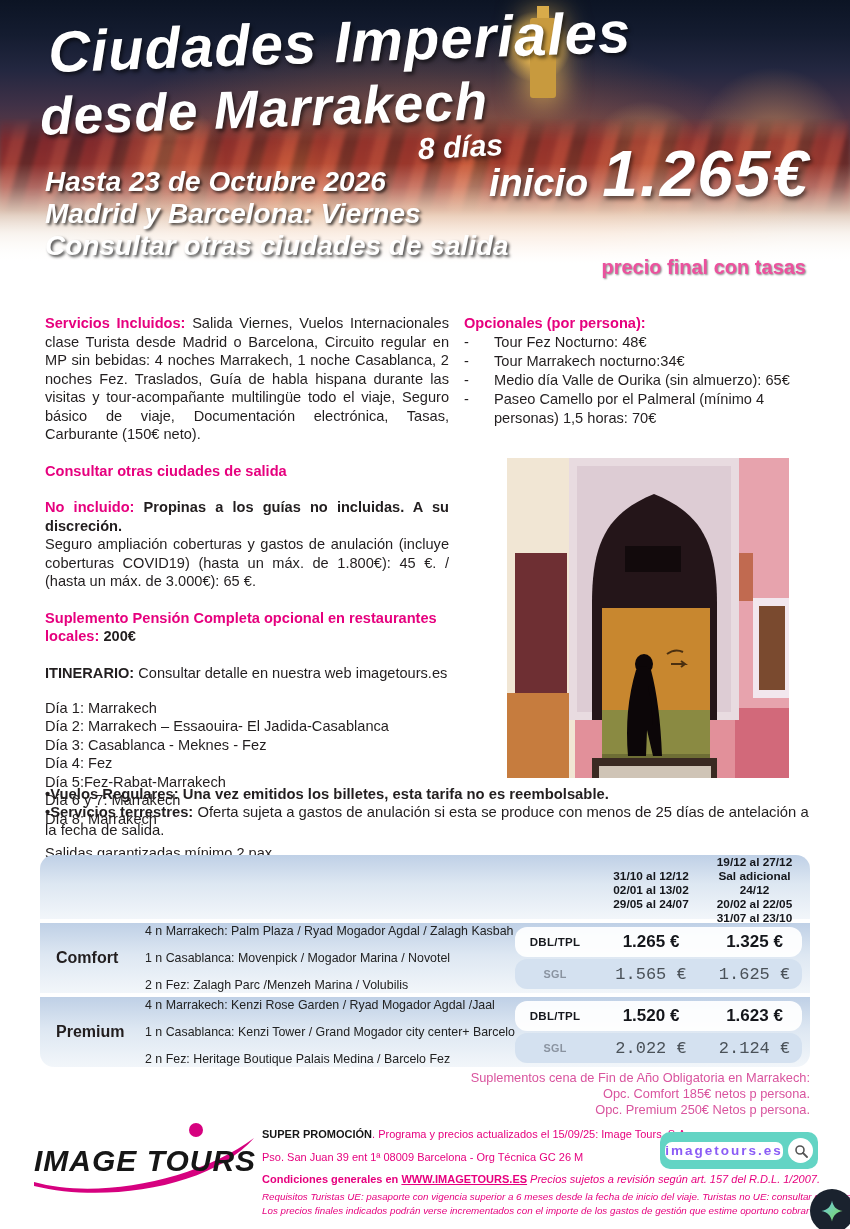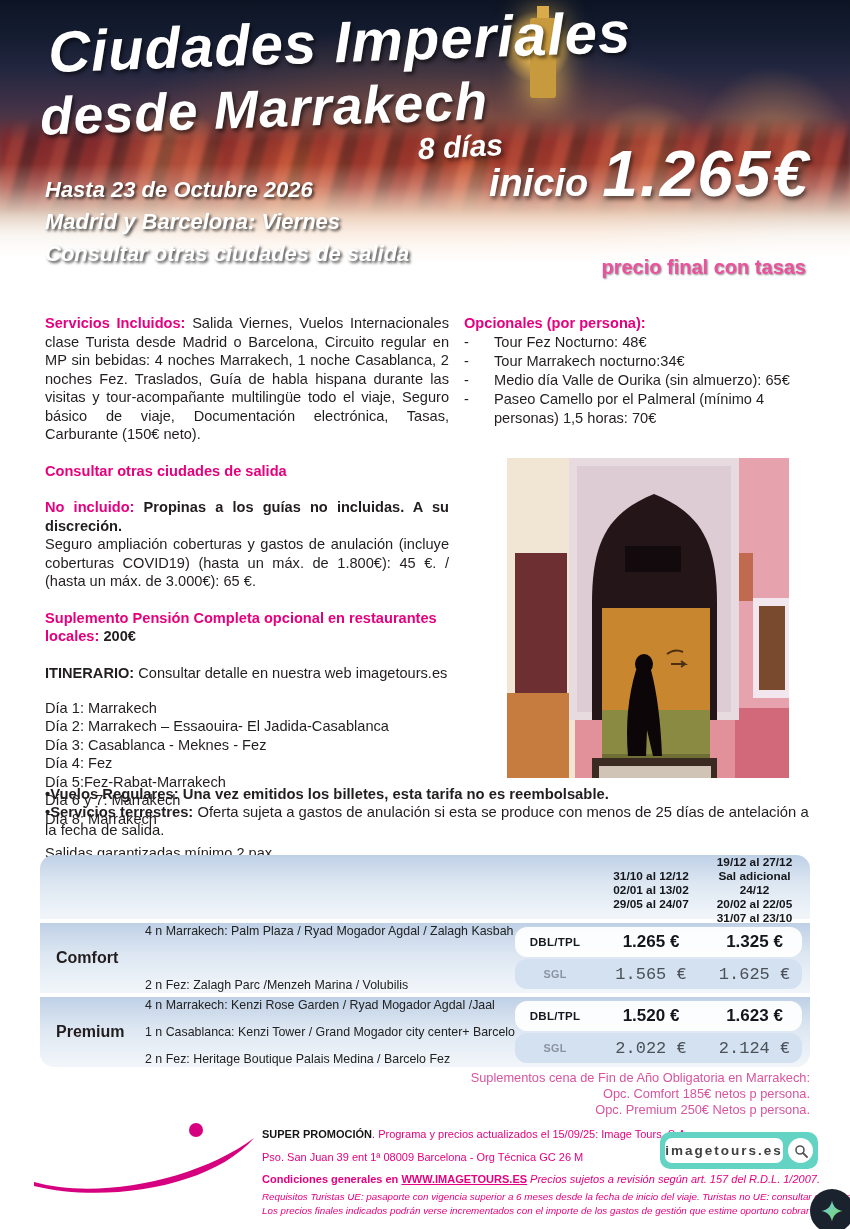--- a/index.html
+++ b/index.html
@@ -24,21 +24,21 @@
   .hero-tents{position:absolute;left:0;right:0;top:40%;height:34%;
     background:repeating-linear-gradient(105deg, rgba(150,25,25,.55) 0 16px, rgba(195,50,38,.5) 16px 30px, rgba(80,8,10,.5) 30px 44px);
     -webkit-mask-image:linear-gradient(180deg,transparent 0,#000 25%,#000 70%,transparent 100%);
     mask-image:linear-gradient(180deg,transparent 0,#000 25%,#000 70%,transparent 100%);
     filter:blur(2px);}
   .hero-fade{position:absolute;inset:0;background:linear-gradient(180deg,rgba(255,255,255,0) 56%,rgba(255,255,255,.55) 74%,#fff 90%);}
   .script{font-style:italic;font-weight:bold;color:#fff;text-shadow:2px 3px 4px rgba(0,0,0,.55);}
   .hero-title1{position:absolute;left:48px;top:8px;font-size:58px;letter-spacing:1px;transform:rotate(-2deg);}
   .hero-title2{position:absolute;left:40px;top:78px;font-size:53px;letter-spacing:1px;transform:rotate(-2deg);}
   .hero-days{position:absolute;left:418px;top:130px;font-size:30px;transform:rotate(-3deg);}
-  .hero-sub{position:absolute;left:45px;top:174px;font-size:22px;line-height:32px;text-shadow:2px 2px 3px rgba(0,0,0,.7);}
+  .hero-sub{position:absolute;left:45px;top:166px;font-size:28px;line-height:32px;text-shadow:2px 2px 3px rgba(0,0,0,.7);}
   .hero-price-wrap{position:absolute;right:40px;top:142px;display:flex;align-items:baseline;gap:14px;}
   .hero-desde{font-size:38px;}
   .hero-price{font-size:64px;letter-spacing:2px;line-height:1;}
   .hero-price-note{position:absolute;right:44px;top:212px;color:#ec4899;font-size:20px;font-weight:bold;
     text-shadow:1px 1px 2px rgba(0,0,0,.5);opacity:.95;margin-top:44px;}
 
   
   .pink{color:#e6007e;font-weight:bold;}
   .b{font-weight:bold;}
   .col-left{position:absolute;left:45px;top:314px;width:404px;font-size:14.6px;line-height:1.27;}
@@ -84,22 +84,22 @@
   .logo-svg{position:absolute;left:0;top:0;}
   .footer-text{position:absolute;left:262px;top:1129px;width:556px;color:#e6007e;}
   .ftl{font-size:11px;line-height:1.05;white-space:nowrap;margin:0 0 11px 0;}
   .ftl .blk{color:#161616;font-weight:bold;}
   .ftl3{margin-bottom:5px;font-weight:bold;}
   .ftl-small{font-size:9.8px;font-style:italic;margin:0 0 3px 0;white-space:nowrap;}
   .link{text-decoration:underline;font-weight:bold;color:#e6007e;cursor:pointer;}
   .ital{font-style:italic;font-weight:normal;}
   .web-btn{position:absolute;left:660px;top:1132px;width:158px;height:37px;background:#63d4c4;
     border-radius:10px;display:flex;align-items:center;padding:0 5px;gap:5px;box-sizing:border-box;cursor:pointer;}
-  .btn-field{flex:1;background:#fff;border-radius:7px;height:25px;display:flex;align-items:center;
-    justify-content:center;font-weight:bold;font-size:13.5px;letter-spacing:2px;color:#404040;}
+  .btn-field{flex:1;background:#fff;border-radius:7px;height:18px;display:flex;align-items:center;
+    justify-content:center;font-weight:bold;font-size:13.5px;letter-spacing:2px;color:#8b5cf6;}
   .btn-zoom{width:25px;height:25px;border-radius:50%;background:#fff;display:flex;align-items:center;
     justify-content:center;flex:0 0 25px;}
   .chat-widget{position:absolute;left:810px;top:1189px;width:44px;height:44px;border-radius:50%;
     background:#1a222e;display:flex;align-items:center;justify-content:center;cursor:pointer;}
 </style>
 </head>
 <body>
 
 <div class="page">
 
@@ -209,20 +209,21 @@
           <div>20/02 al 22/05</div>
           <div>31/07 al 23/10</div>
         </div>
       </div>
     </div>
 
     <div class="band row">
       <div class="cat">Comfort</div>
       <div class="hotels">
         <div>4 n Marrakech: Palm Plaza / Ryad Mogador Agdal / Zalagh Kasbah</div>
+        <div>1 n Casablanca:  Movenpick / Mogador Marina / Novotel</div>
         <div>2 n Fez:  Zalagh Parc /Menzeh Marina / Volubilis</div>
       </div>
       <div class="prices">
         <div class="prow dbl">
           <div class="plabel">DBL/TPL</div>
           <div class="pval">1.265 €</div>
           <div class="pval">1.325 €</div>
         </div>
         <div class="prow sgl">
           <div class="plabel">SGL</div>
@@ -258,20 +259,21 @@
     <div>Suplementos cena de Fin de Año Obligatoria en Marrakech:</div>
     <div>Opc. Comfort 185€ netos p persona.</div>
     <div>Opc. Premium 250€ Netos p persona.</div>
   </div>
 
   <div class="logo">
     <svg class="logo-svg" width="232" height="90" viewBox="0 0 232 90">
       <path d="M6,64 C70,82 170,62 226,20 C185,68 80,86 6,68 Z" fill="#d6017f"></path>
       <circle cx="168" cy="12" r="7" fill="#d6017f"></circle>
     </svg>
+    <div class="logo-text">IMAGE TOURS</div>
   </div>
 
   <div class="footer-text">
     <p class="ftl"><span class="blk">SUPER PROMOCIÓN</span><span>. Programa y precios actualizados el 15/09/25:  Image Tours, S.A.</span></p>
     <p class="ftl">Pso. San Juan 39 ent 1ª 08009 Barcelona - Org Técnica GC 26 M</p>
     <p class="ftl ftl3"><span>Condiciones generales en </span><span class="link">WWW.IMAGETOURS.ES</span><span class="ital"> Precios sujetos a revisión según art. 157 del R.D.L. 1/2007.</span></p>
     <p class="ftl-small">Requisitos Turistas UE: pasaporte con vigencia superior a 6 meses desde la fecha de inicio del viaje. Turistas no UE: consultar con su embajada.</p>
     <p class="ftl-small">Los precios finales indicados podrán verse incrementados con el importe de los gastos de gestión que estime oportuno cobrar la agencia de viajes minorista.</p>
   </div>
 

